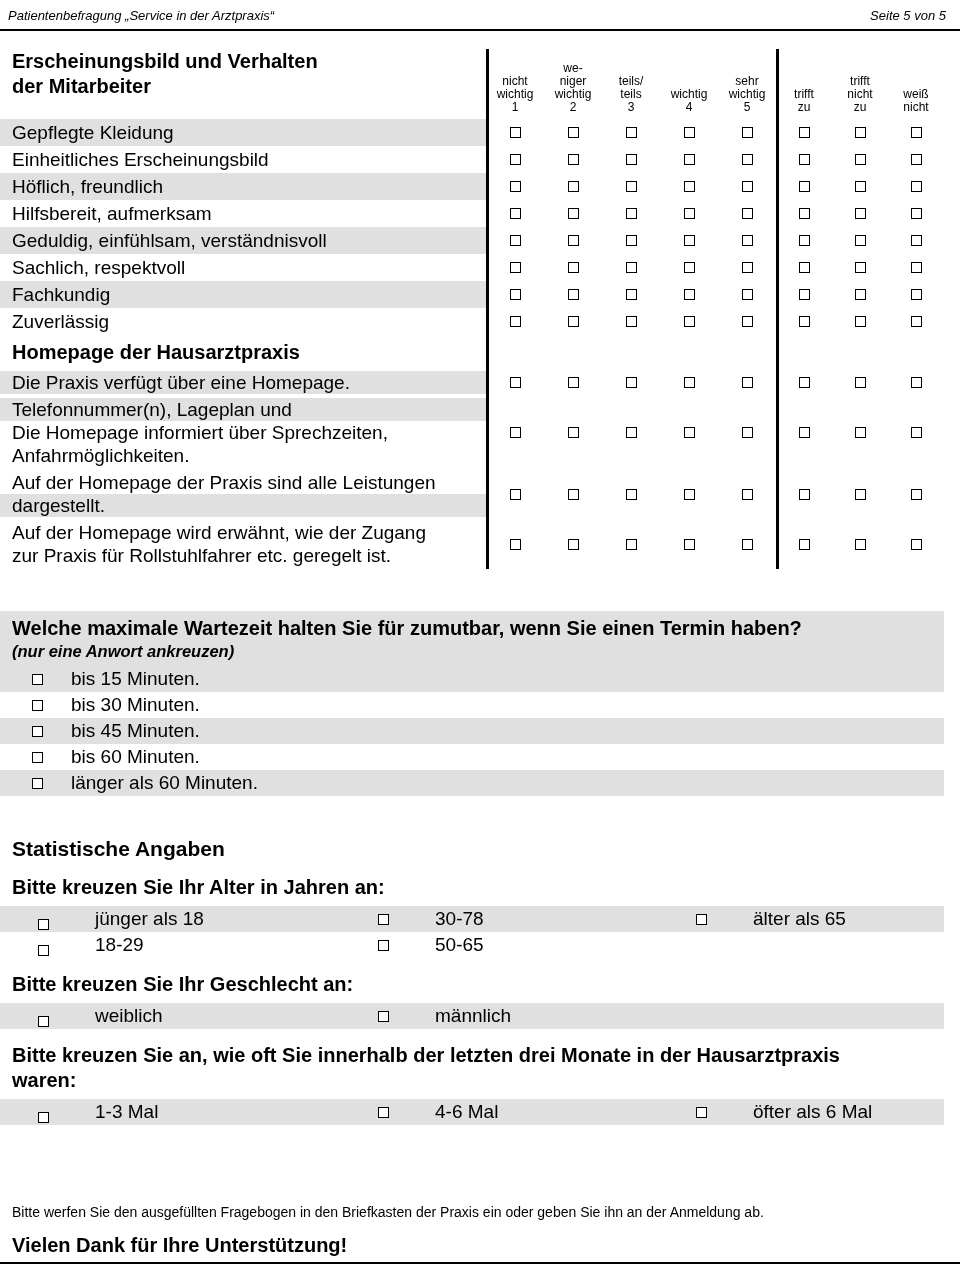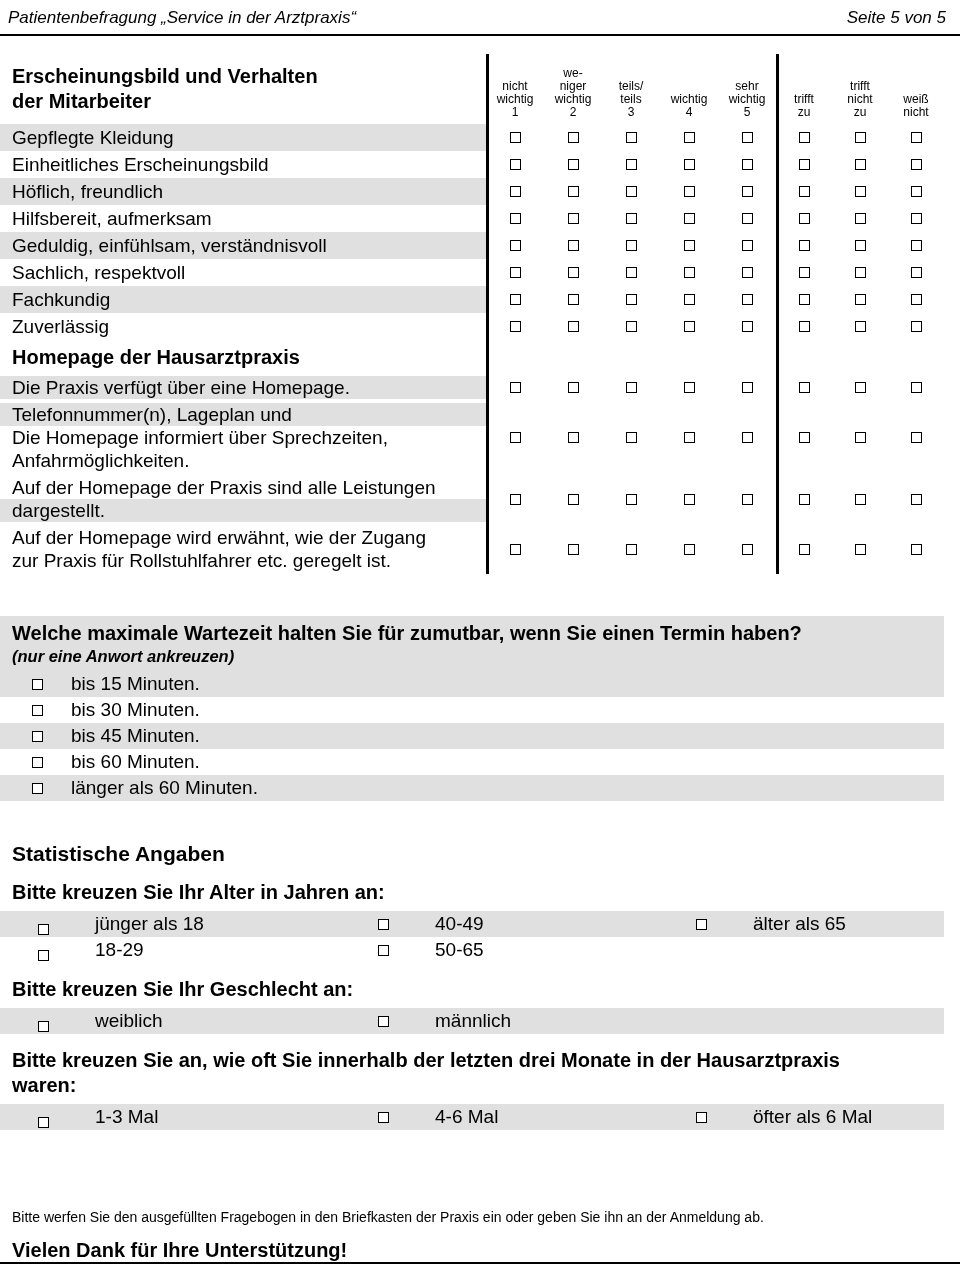--- a/index.html
+++ b/index.html
@@ -6,30 +6,30 @@
   html,body { width:960px; background:#fff; }
   body {
     position:relative;
     height:1268px;
     color:#000;
     font-family:"Liberation Sans", sans-serif;
     font-size:19px;
     overflow:hidden;
   }
   .pagehead { display:flex; justify-content:space-between; align-items:center;
-              padding:8px 14px 6px 8px; font-style:italic; font-size:17px; }
+              padding:8px 14px 6px 8px; font-style:italic; font-size:13px; }
   .rule { height:2px; background:#000; }
 
   
   .tablewrap { position:relative; width:944px; margin-top:18px; }
   .vline { position:absolute; top:0; bottom:0; width:3px; background:#000; }
   .v1 { left:486px; }
   .v2 { left:776px; }
   .thead { display:flex; align-items:stretch; height:70px; }
-  .tlabelcol { width:486px; display:flex; align-items:center; }
+  .tlabelcol { width:486px; display:flex; align-items:flex-start; }
   .ttitle { font-weight:bold; font-size:20px; line-height:25px; white-space:pre-line; padding-left:12px; }
   .hc { display:flex; flex-direction:column; justify-content:flex-end; align-items:center;
         text-align:center; font-size:12px; line-height:13px; padding-bottom:5px; white-space:pre-line; }
   .cw5 { width:58px; } .cw3 { width:56px; }
   .trow { display:flex; align-items:center; min-height:27px; }
   .tlabel { width:486px; align-self:stretch; display:flex; flex-direction:column; justify-content:center; }
   .trow.g .tlabel { background:#e0e0e0; }
   .line { display:block; padding-left:12px; line-height:23px; }
   .line.s { background:#e0e0e0; }
   .cbrow { display:flex; width:458px; align-self:stretch; align-items:center; }
@@ -522,21 +522,21 @@
 <div class="statshead">Statistische Angaben</div>
 
 <div class="substat">Bitte kreuzen Sie Ihr Alter in Jahren an:</div>
 <div class="g3row g">
   <div class="og og1">
     <span class="cb"></span>
     <span>jünger als 18</span>
   </div>
   <div class="og og2">
     <span class="cb"></span>
-    <span>40-49</span>
+    <span>30-78</span>
   </div>
   <div class="og og3">
     <span class="cb"></span>
     <span>älter als 65</span>
   </div>
 </div>
 <div class="g3row">
   <div class="og og1">
     <span class="cb"></span>
     <span>18-29</span>

